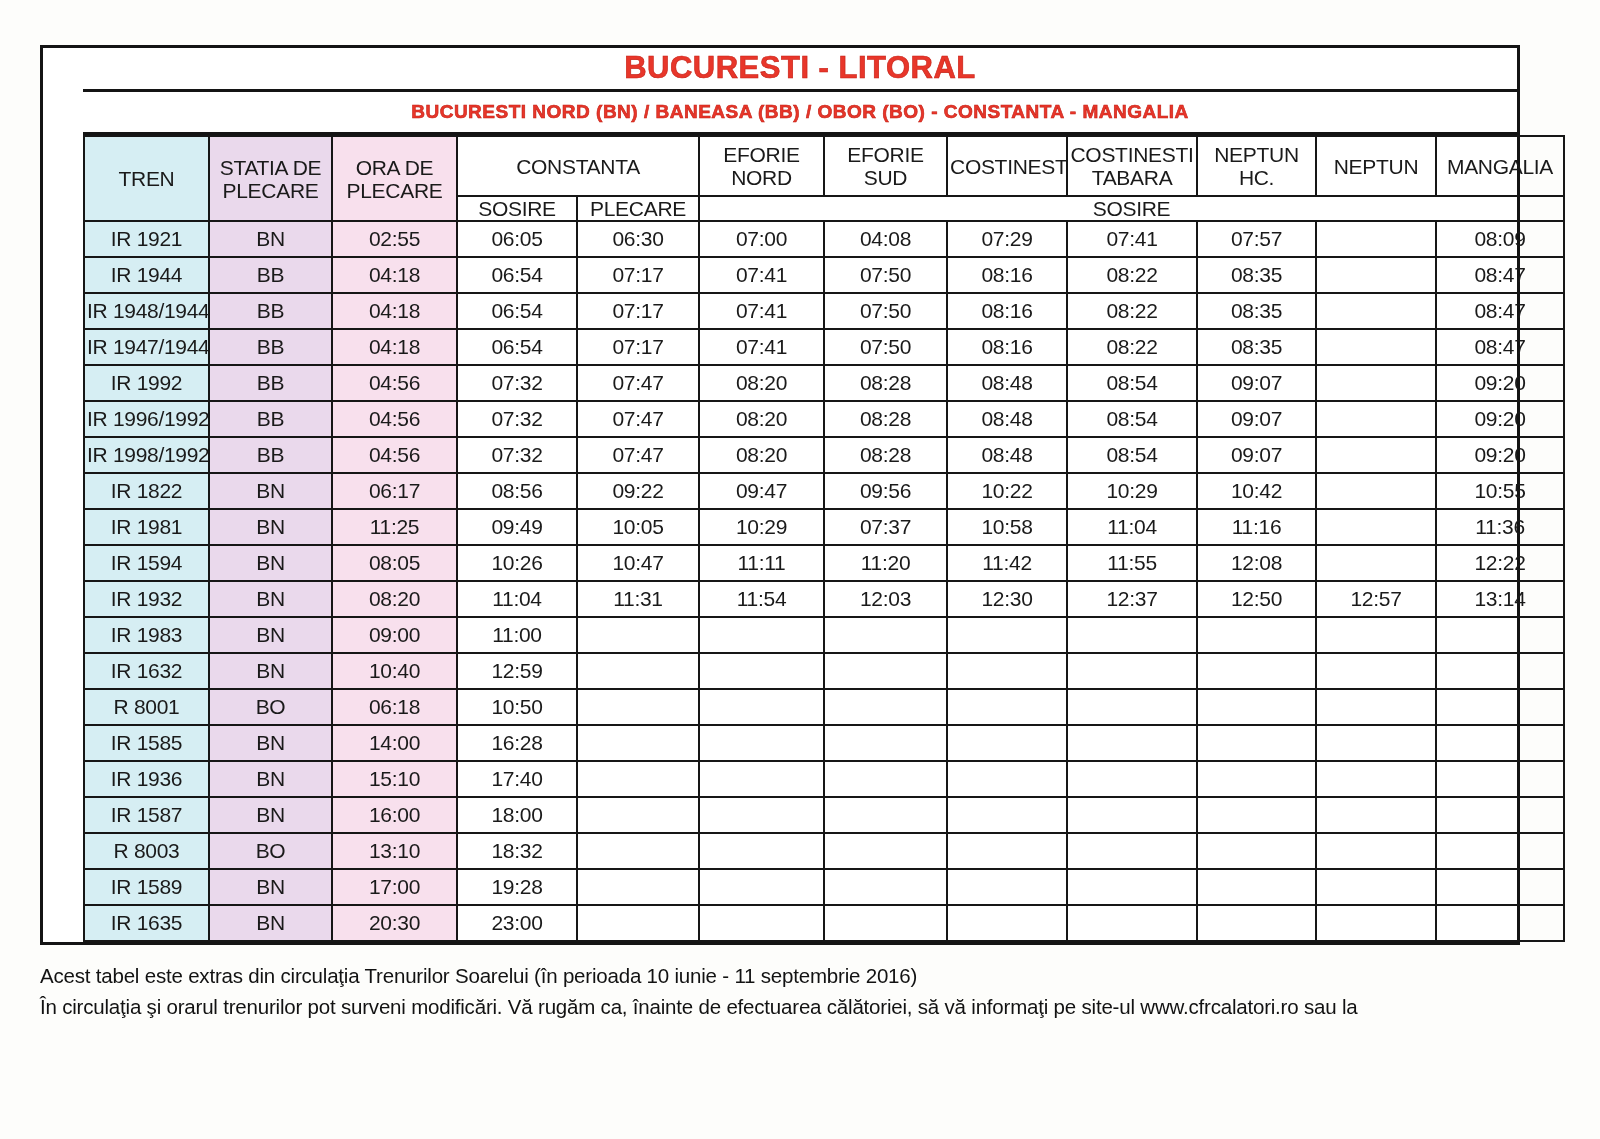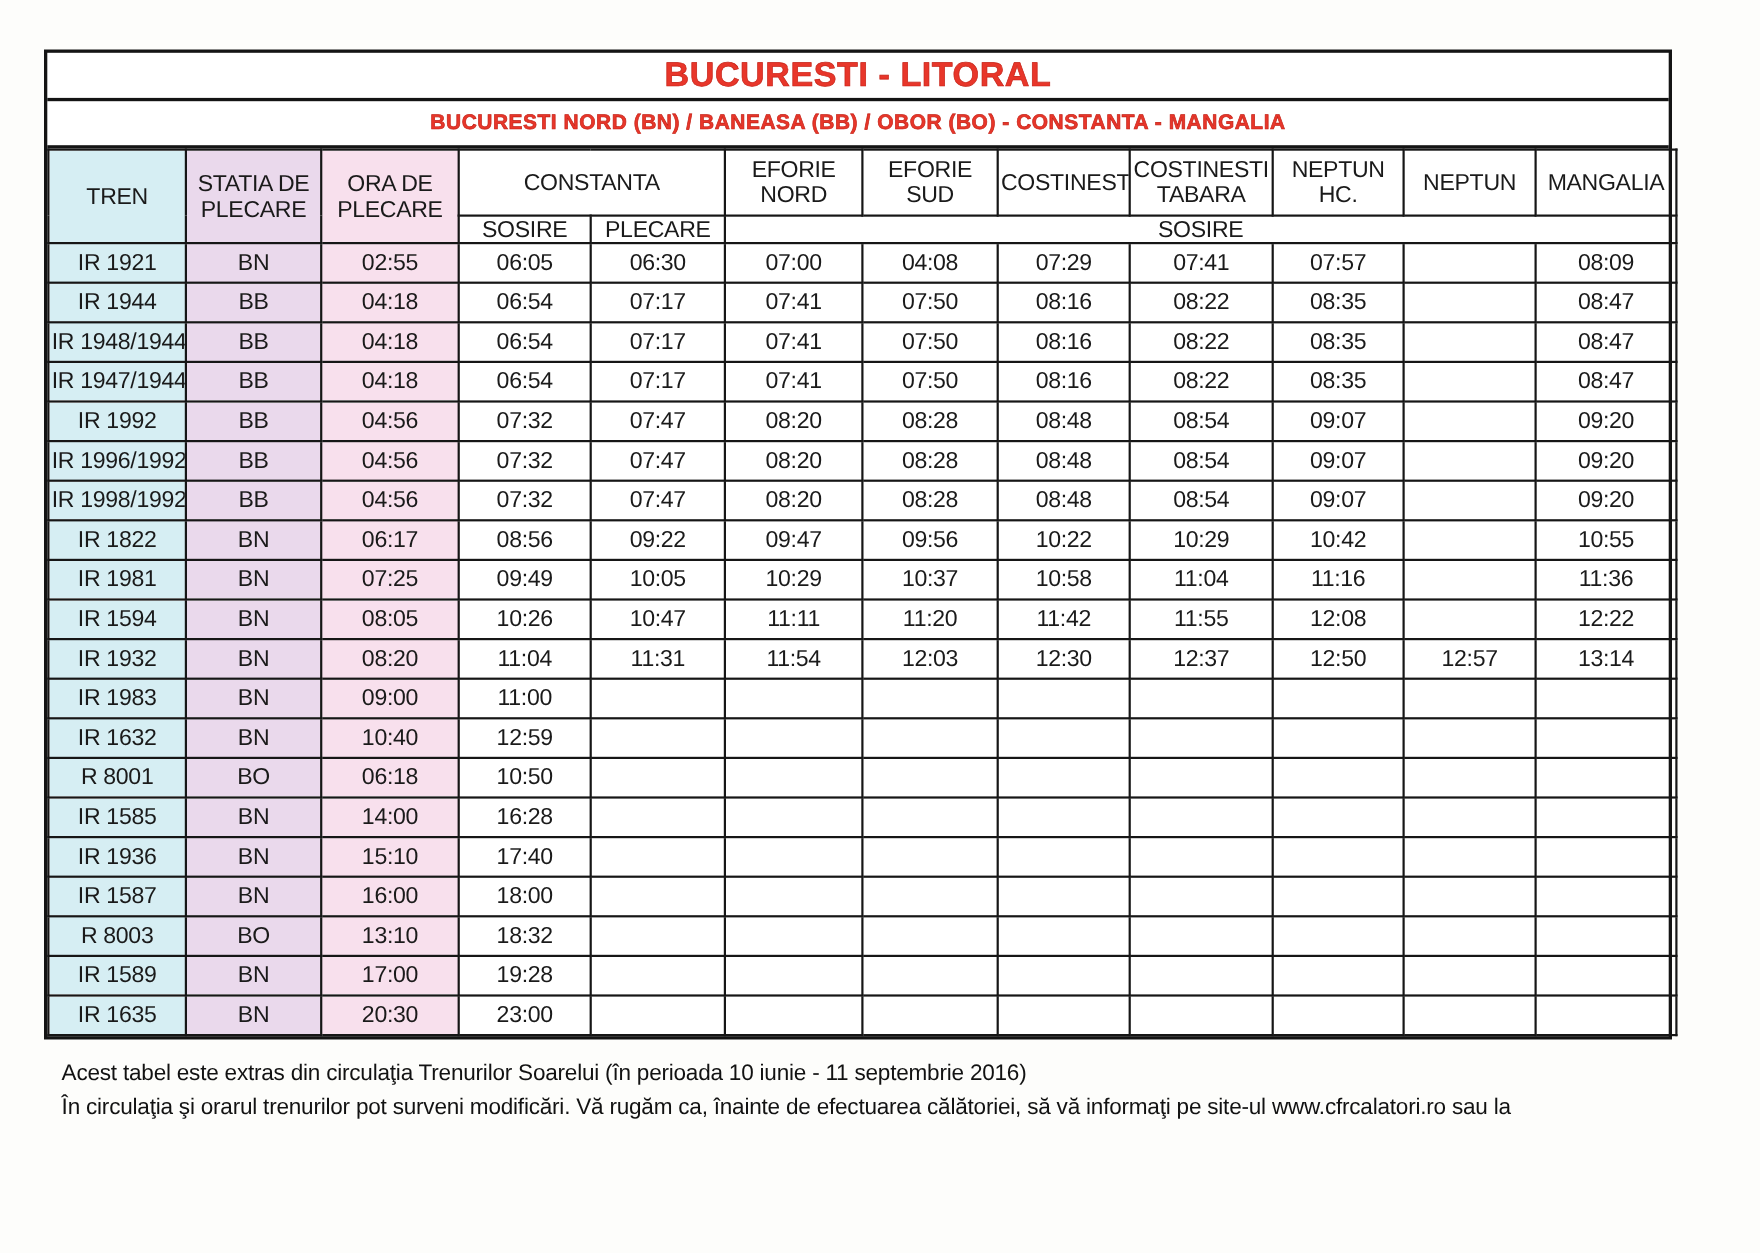--- a/index.html
+++ b/index.html
@@ -17,20 +17,21 @@
     overflow: hidden;
   }
   .doc-table {
     position: absolute;
     left: 40px;
     top: 45px;
     width: 1480px;
     border: 3px solid #141414;
     background: #ffffff;
     box-sizing: border-box;
+    padding-left: 40px;
   }
   .title-row {
     text-align: center;
     color: #e8362a;
     font-weight: bold;
     letter-spacing: 0.5px;
     border-bottom: 3px solid #141414;
     padding: 3px 0 4px 0;
     font-size: 31px;
     line-height: 34px;
@@ -65,21 +66,21 @@
     height: 36px;
     font-size: 21px;
     letter-spacing: -0.3px;
     white-space: nowrap;
   }
   .c-tren   { background: #d6eef3; }
   .c-statia { background: #ead9ec; }
   .c-ora    { background: #f8e0ed; }
   .footer-notes {
     position: absolute;
-    left: 56px;
+    left: 40px;
     top: 960px;
     width: 1490px;
     font-size: 20.5px;
     line-height: 31px;
     color: #121212;
     letter-spacing: -0.2px;
   }
 </style>
 </head>
 <body>
@@ -236,25 +237,25 @@
       <td>09:56</td>
       <td>10:22</td>
       <td>10:29</td>
       <td>10:42</td>
       <td></td>
       <td>10:55</td>
     </tr>
           <tr>
       <td class="c-tren">IR 1981</td>
       <td class="c-statia">BN</td>
-      <td class="c-ora">07:25</td>
+      <td class="c-ora">11:25</td>
       <td>09:49</td>
       <td>10:05</td>
       <td>10:29</td>
-      <td>10:37</td>
+      <td>07:37</td>
       <td>10:58</td>
       <td>11:04</td>
       <td>11:16</td>
       <td></td>
       <td>11:36</td>
     </tr>
           <tr>
       <td class="c-tren">IR 1594</td>
       <td class="c-statia">BN</td>
       <td class="c-ora">08:05</td>

